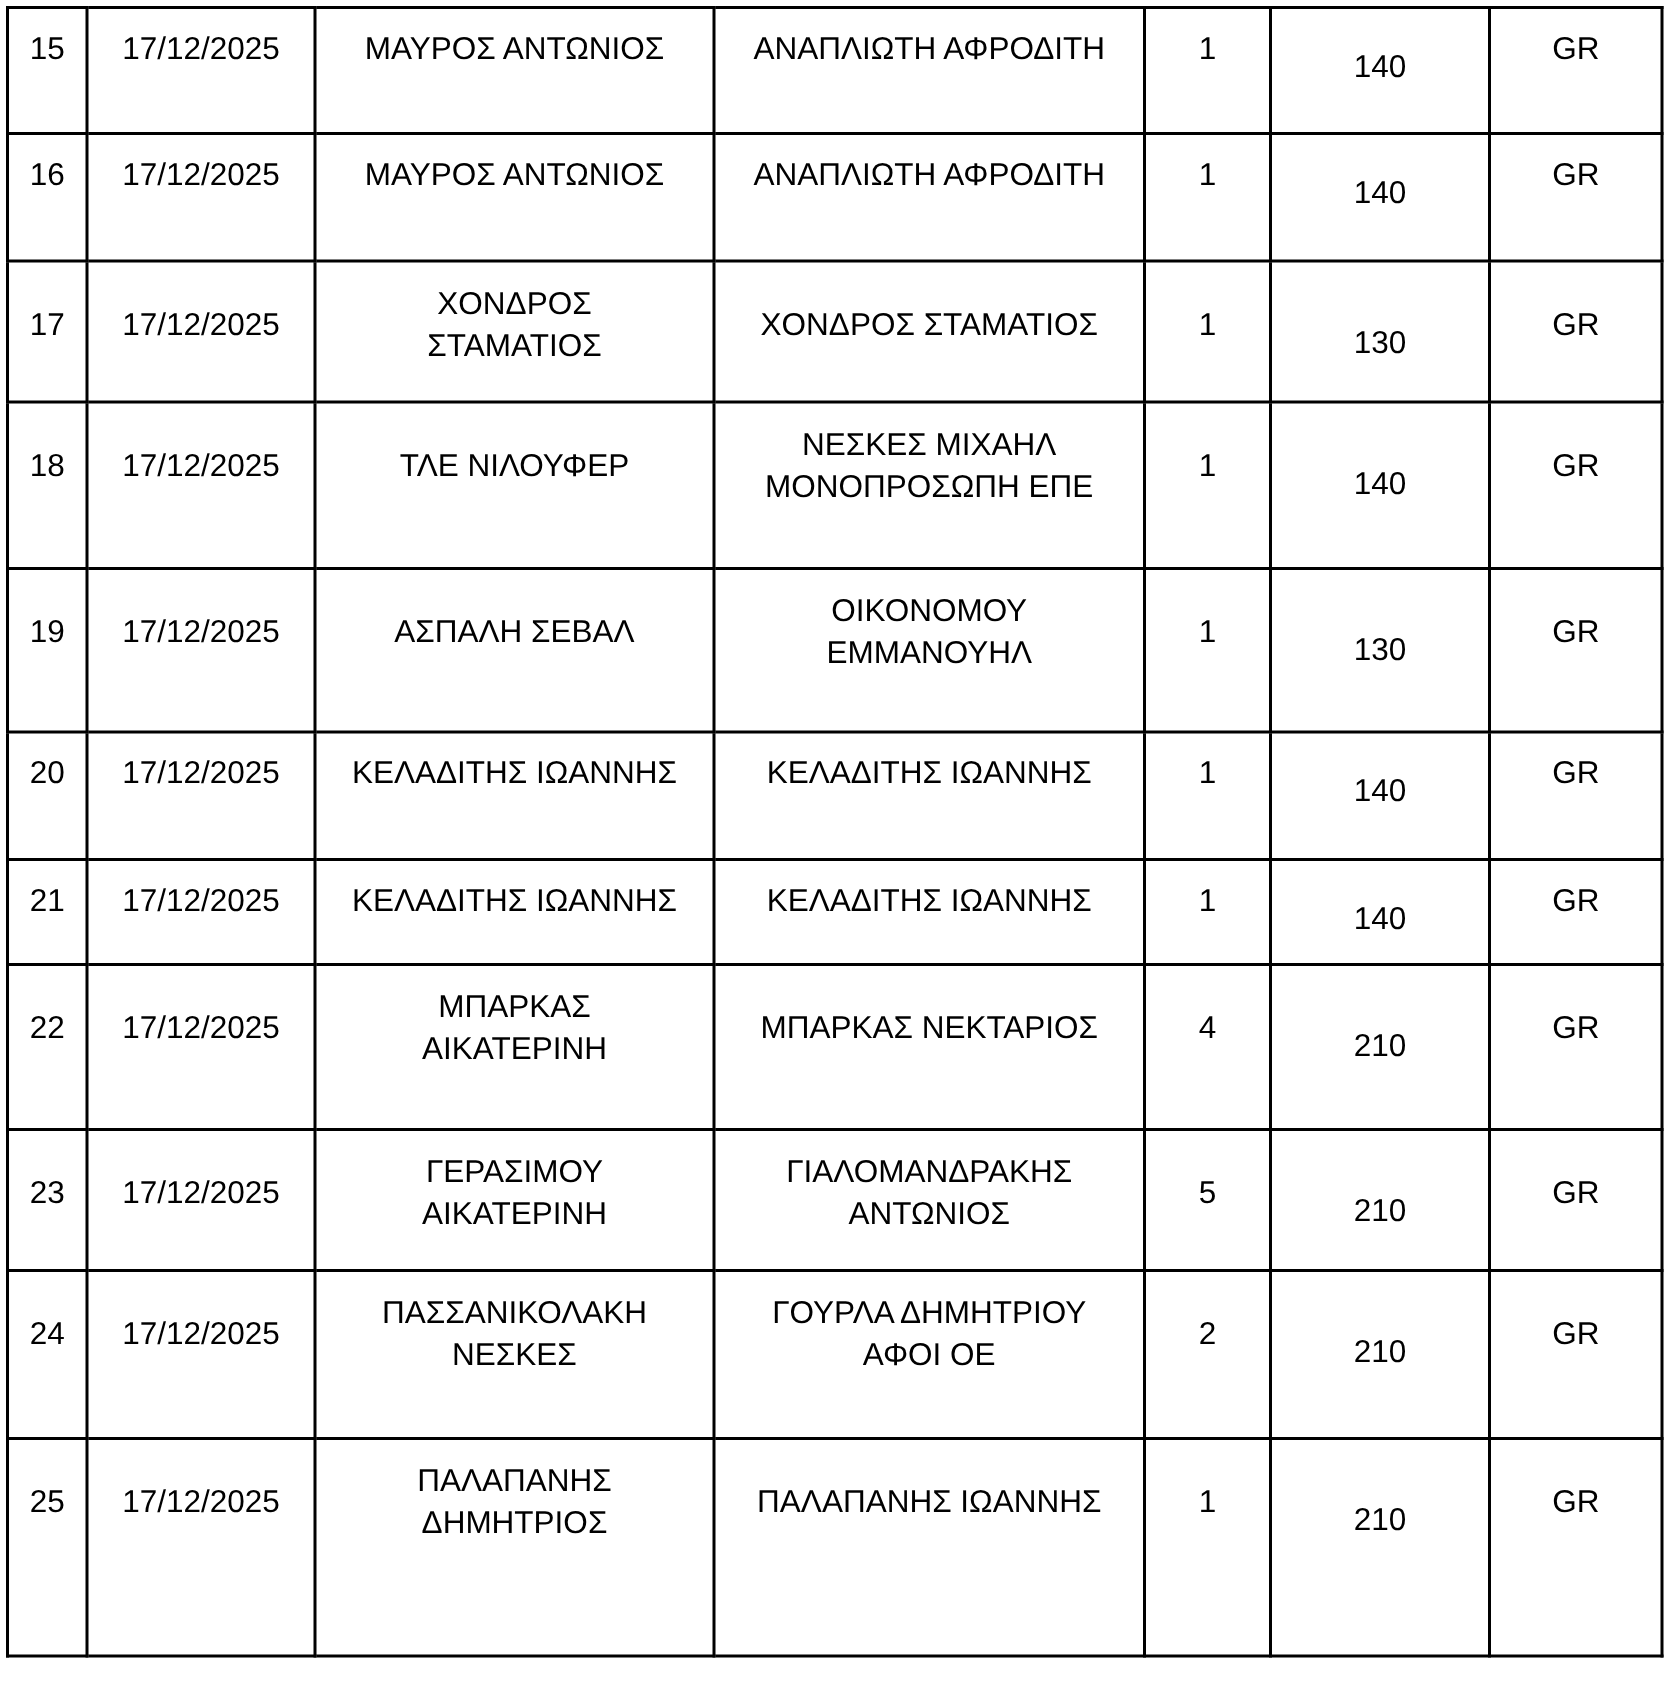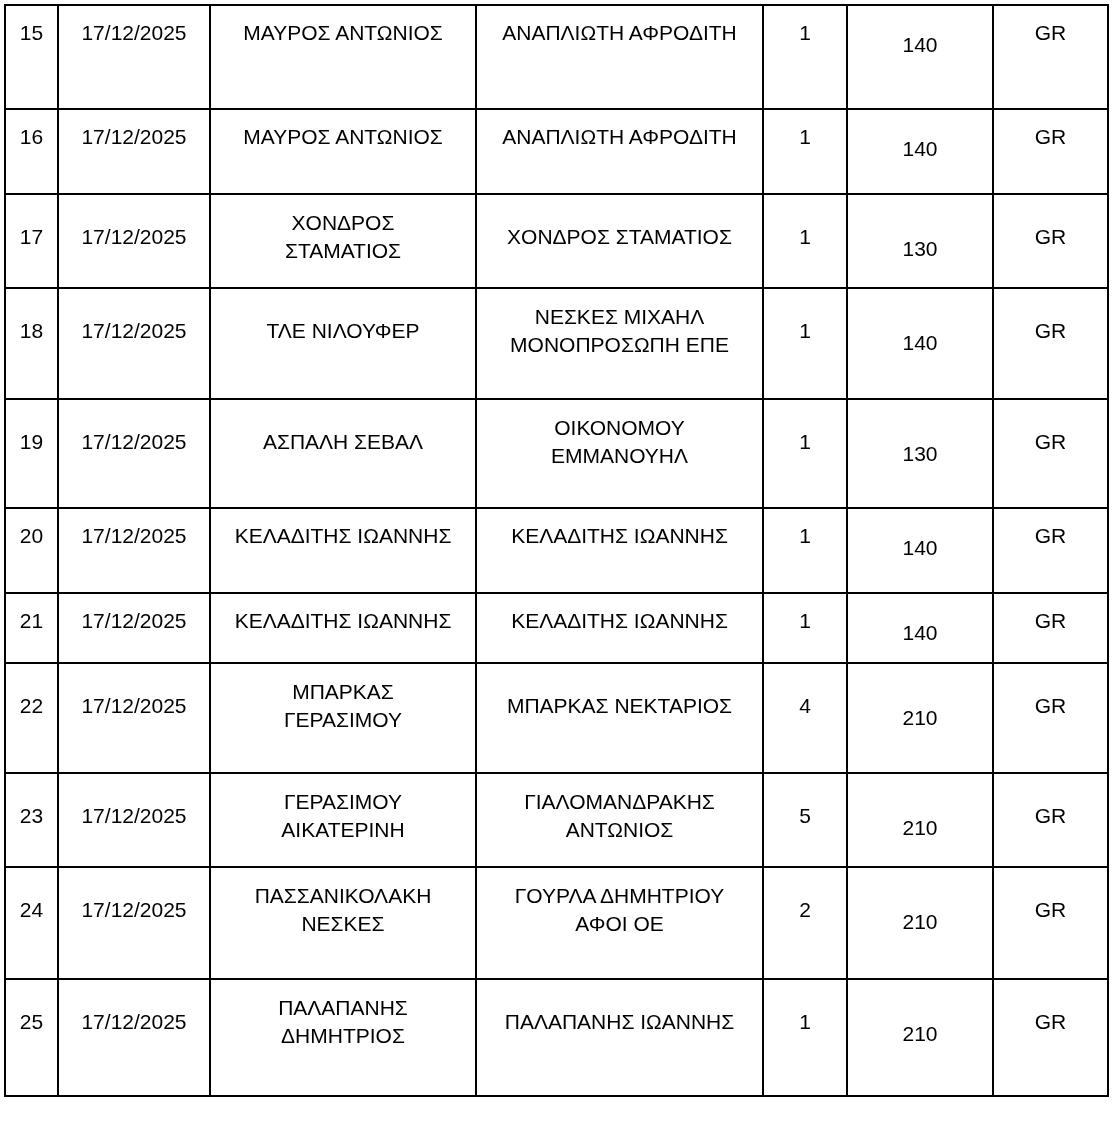--- a/index.html
+++ b/index.html
@@ -47,21 +47,21 @@
   <colgroup>
     <col style="width:53px">
     <col style="width:152px">
     <col style="width:266px">
     <col style="width:287px">
     <col style="width:84px">
     <col style="width:146px">
     <col style="width:115px">
   </colgroup>
   <tbody id="records-body">
-      <tr class="rs" style="height: 104px;">
+      <tr class="rs" style="height: 84px;">
         <td class="c-no"><div class="ci">15</div></td>
         <td class="c-date"><div class="ci">17/12/2025</div></td>
         <td class="c-name1"><div class="ci">ΜΑΥΡΟΣ ΑΝΤΩΝΙΟΣ</div></td>
         <td class="c-name2"><div class="ci">ΑΝΑΠΛΙΩΤΗ ΑΦΡΟΔΙΤΗ</div></td>
         <td class="c-qty"><div class="ci">1</div></td>
         <td class="c-value"><div class="ci">140</div></td>
         <td class="c-country"><div class="ci">GR</div></td>
       </tr>
       <tr class="rs" style="height: 85px;">
         <td class="c-no"><div class="ci">16</div></td>
@@ -117,21 +117,21 @@
         <td class="c-name1"><div class="ci">ΚΕΛΑΔΙΤΗΣ ΙΩΑΝΝΗΣ</div></td>
         <td class="c-name2"><div class="ci">ΚΕΛΑΔΙΤΗΣ ΙΩΑΝΝΗΣ</div></td>
         <td class="c-qty"><div class="ci">1</div></td>
         <td class="c-value"><div class="ci">140</div></td>
         <td class="c-country"><div class="ci">GR</div></td>
       </tr>
       <tr class="rt" style="height: 110px;">
         <td class="c-no"><div class="ci">22</div></td>
         <td class="c-date"><div class="ci">17/12/2025</div></td>
         <td class="c-name1"><div class="ci">ΜΠΑΡΚΑΣ
-ΓΕΡΑΣΙΜΟΥ</div></td>
+ΑΙΚΑΤΕΡΙΝΗ</div></td>
         <td class="c-name2"><div class="ci">ΜΠΑΡΚΑΣ ΝΕΚΤΑΡΙΟΣ</div></td>
         <td class="c-qty"><div class="ci">4</div></td>
         <td class="c-value"><div class="ci">210</div></td>
         <td class="c-country"><div class="ci">GR</div></td>
       </tr>
       <tr class="rt" style="height: 90px;">
         <td class="c-no"><div class="ci">23</div></td>
         <td class="c-date"><div class="ci">17/12/2025</div></td>
         <td class="c-name1"><div class="ci">ΓΕΡΑΣΙΜΟΥ
 ΑΙΚΑΤΕΡΙΝΗ</div></td>
@@ -145,21 +145,21 @@
         <td class="c-no"><div class="ci">24</div></td>
         <td class="c-date"><div class="ci">17/12/2025</div></td>
         <td class="c-name1"><div class="ci">ΠΑΣΣΑΝΙΚΟΛΑΚΗ
 ΝΕΣΚΕΣ</div></td>
         <td class="c-name2"><div class="ci">ΓΟΥΡΛΑ ΔΗΜΗΤΡΙΟΥ
 ΑΦΟΙ ΟΕ</div></td>
         <td class="c-qty"><div class="ci">2</div></td>
         <td class="c-value"><div class="ci">210</div></td>
         <td class="c-country"><div class="ci">GR</div></td>
       </tr>
-      <tr class="rt" style="height: 117px; margin-top: 40px;">
+      <tr class="rt" style="height: 145px; margin-top: 40px;">
         <td class="c-no"><div class="ci">25</div></td>
         <td class="c-date"><div class="ci">17/12/2025</div></td>
         <td class="c-name1"><div class="ci">ΠΑΛΑΠΑΝΗΣ
 ΔΗΜΗΤΡΙΟΣ</div></td>
         <td class="c-name2"><div class="ci">ΠΑΛΑΠΑΝΗΣ ΙΩΑΝΝΗΣ</div></td>
         <td class="c-qty"><div class="ci">1</div></td>
         <td class="c-value"><div class="ci">210</div></td>
         <td class="c-country"><div class="ci">GR</div></td>
       </tr>
     </tbody>

